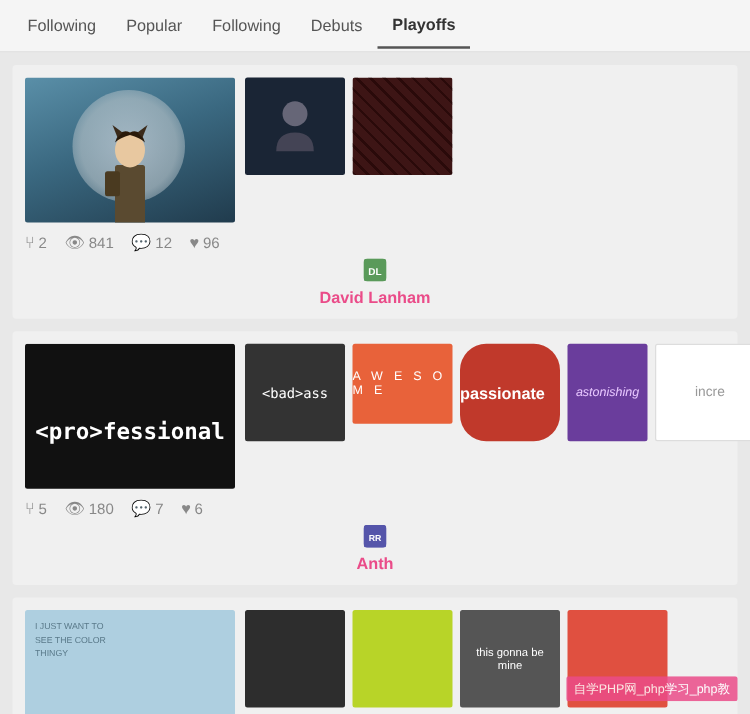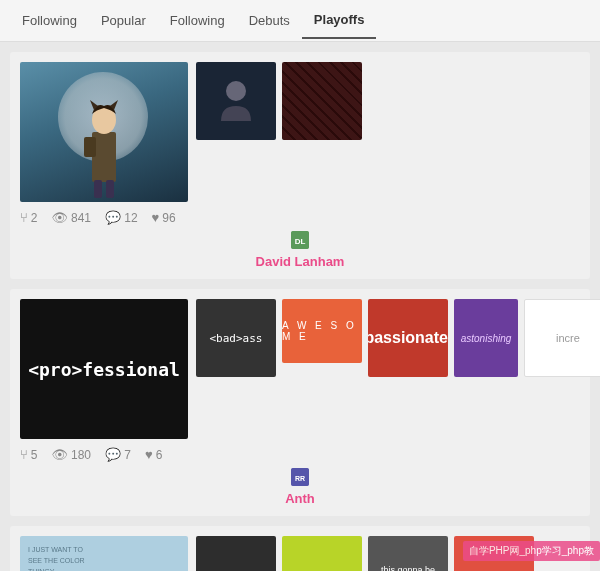--- a/index.html
+++ b/index.html
@@ -51,21 +51,21 @@
     
     .card-content {
       display: flex;
       gap: 8px;
       align-items: flex-start;
     }
 
     .main-thumb {
       flex-shrink: 0;
       width: 168px;
-      height: 140px;
+      height: 116px;
       overflow: hidden;
       border-radius: 2px;
     }
 
     .side-thumbs {
       display: flex;
       gap: 6px;
       flex: 1;
     }
 
@@ -199,24 +199,25 @@
       letter-spacing: 3px;
       font-weight: normal;
     }
 
     .thumb-passionate {
       width: 80px;
       height: 78px;
       background: #c0392b;
       display: flex;
       align-items: center;
-      justify-content: flex-end;
+      justify-content: flex-start;
       color: #fff;
-      font-size: 16px;
+      font-size: 13px;
       font-weight: bold;
+      border-radius: 21px;
     }
 
     .thumb-astonishing {
       width: 64px;
       height: 78px;
       background: #6a3d9c;
       display: flex;
       align-items: center;
       justify-content: center;
       color: #e8c8ff;
@@ -283,21 +284,21 @@
     .thumb-coral {
       width: 80px;
       height: 78px;
       background: #e05040;
     }
 
     
     .watermark {
       position: fixed;
       bottom: 10px;
-      right: 0;
+      right: 10px;
       background: #ea4c89;
       color: white;
       font-size: 10px;
       padding: 3px 6px;
       border-radius: 2px;
       opacity: 0.85;
     }
 
     
     .char-svg {

